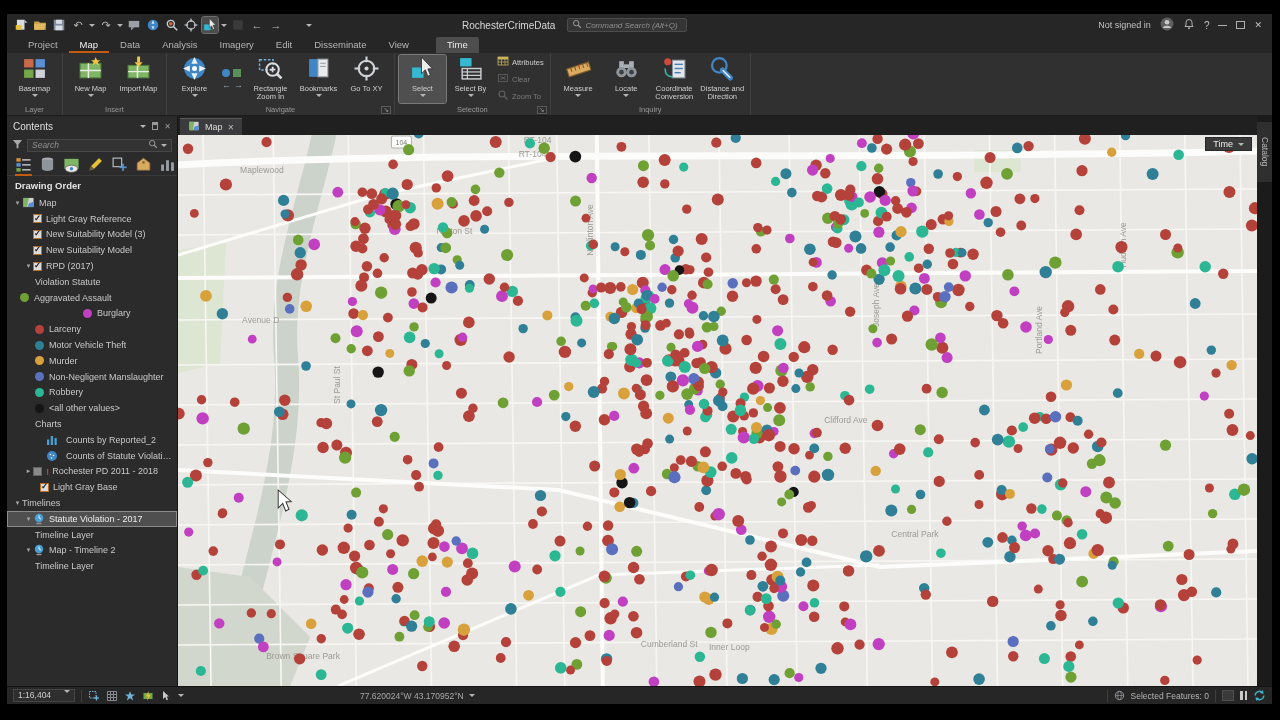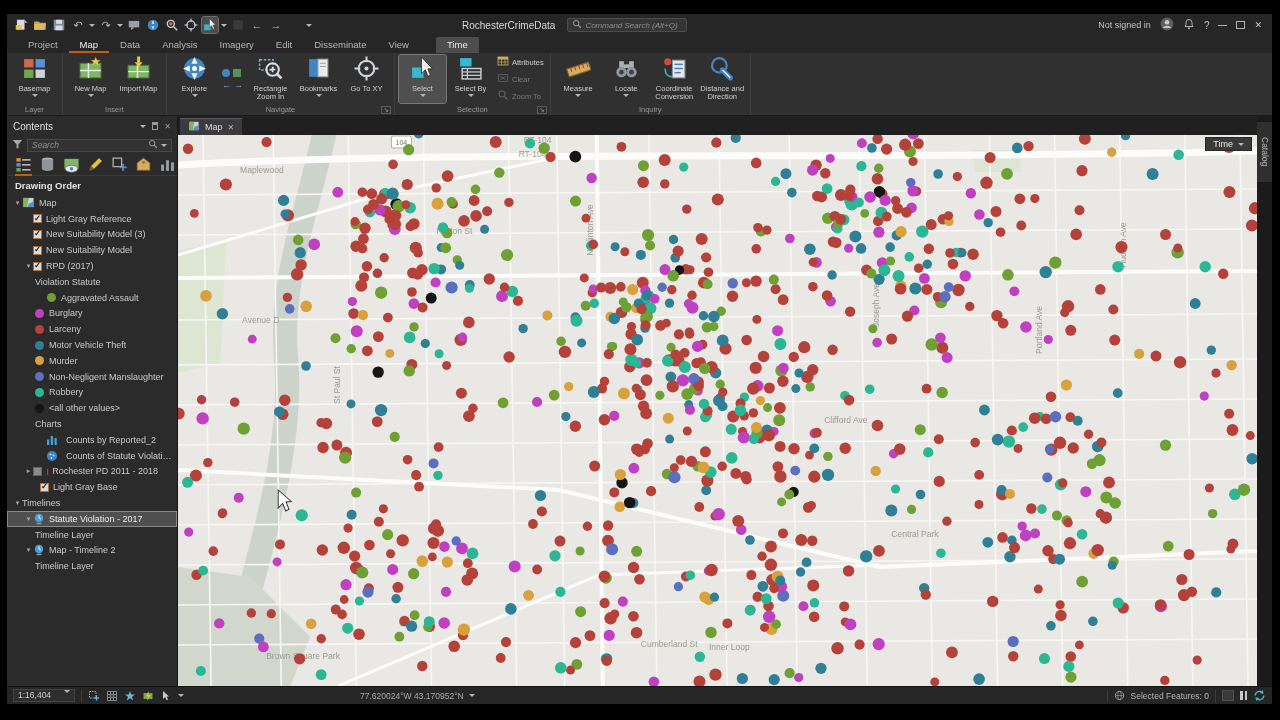--- a/index.html
+++ b/index.html
@@ -513,25 +513,25 @@
             <span style="overflow:hidden;text-overflow:ellipsis">New Suitability Model</span>
           </div>
           <div class="trow" style="padding-left: 17px;">
             <span class="exp">▾</span>
             <span class="cb"></span>
             <span style="overflow:hidden;text-overflow:ellipsis">RPD (2017)</span>
           </div>
           <div class="trow" style="padding-left: 28px;">
             <span style="overflow:hidden;text-overflow:ellipsis">Violation Statute</span>
           </div>
-          <div class="trow" style="padding-left: 40px; text-align: center;">
+          <div class="trow" style="padding-left: 13px; text-align: center;">
             <span class="dotsym" style="background:#6fa034"></span>
             <span style="overflow:hidden;text-overflow:ellipsis">Aggravated Assault</span>
           </div>
-          <div class="trow" style="padding-left: 28px;">
+          <div class="trow" style="padding-left: 28px; margin-left: 48px;">
             <span class="dotsym" style="background:#c13fc1"></span>
             <span style="overflow:hidden;text-overflow:ellipsis">Burglary</span>
           </div>
           <div class="trow" style="padding-left: 28px;">
             <span class="dotsym" style="background:#b5423a"></span>
             <span style="overflow:hidden;text-overflow:ellipsis">Larceny</span>
           </div>
           <div class="trow" style="padding-left: 28px;">
             <span class="dotsym" style="background:#2f7f96"></span>
             <span style="overflow:hidden;text-overflow:ellipsis">Motor Vehicle Theft</span>

